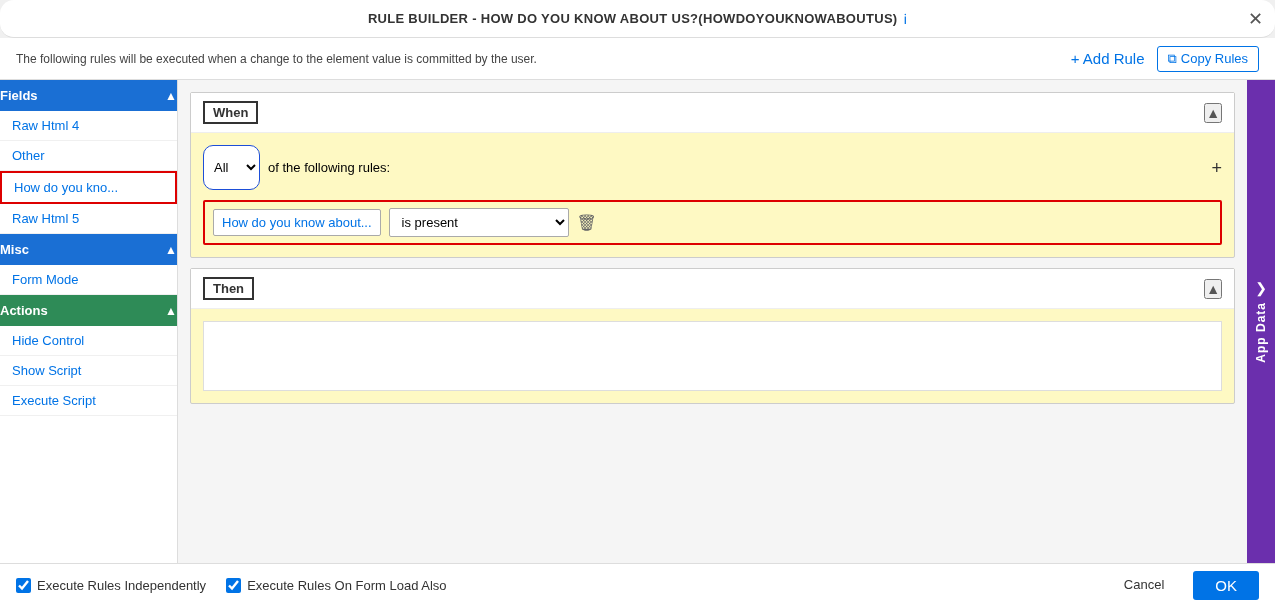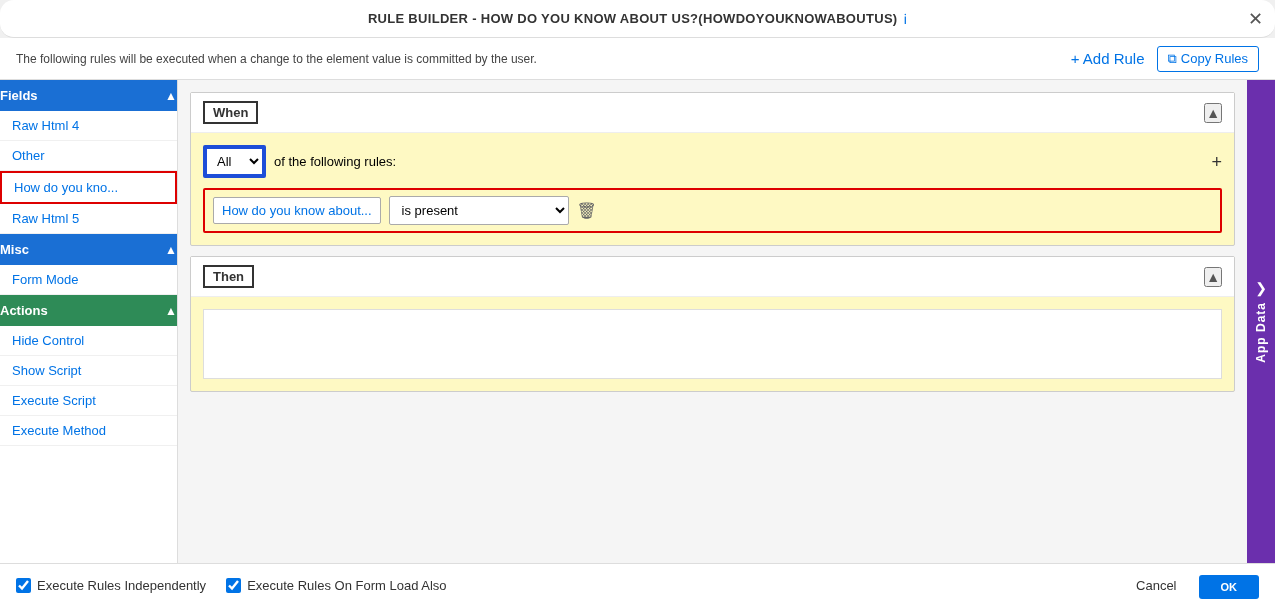--- a/index.html
+++ b/index.html
@@ -151,26 +151,26 @@
     .section-collapse { color: #555; cursor: pointer; font-size: 14px; }
 
     .when-body { padding: 12px; }
     .all-rules-row {
       display: flex;
       align-items: center;
       gap: 8px;
       margin-bottom: 10px;
     }
     .all-select {
-      border: 4px solid #1d4ed8;
-      padding: 4px 6px;
-      font-size: 13px;
-      background: #fff;
-      cursor: pointer;
-      border-radius: 2px;
+      border: 1px solid #1d4ed8;
+      padding: 13px 6px;
+      font-size: 13px;
+      background: #fff;
+      cursor: pointer;
+      border-radius: 10px;
     }
     .add-condition-btn {
       background: none;
       border: none;
       color: #333;
       font-size: 18px;
       cursor: pointer;
       margin-left: auto;
       line-height: 1;
     }
@@ -249,42 +249,42 @@
     .footer {
       background: #fff;
       border-top: 1px solid #ddd;
       height: 44px;
       display: flex;
       align-items: center;
       padding: 0 16px;
       justify-content: space-between;
     }
     .footer-left { display: flex; align-items: center; gap: 20px; }
-    .footer-right { display: flex; align-items: flex-end; gap: 10px; }
+    .footer-right { display: flex; align-items: flex-start; gap: 17px; }
     .checkbox-label { display: flex; align-items: center; gap: 6px; color: #333; font-size: 12px; cursor: pointer; }
     .checkbox-label input[type="checkbox"] {
       width: 15px; height: 15px; accent-color: #0073e6;
     }
     .cancel-btn {
       background: none;
       border: none;
       color: #333;
       cursor: pointer;
       font-size: 13px;
       padding: 6px 12px;
     }
     .ok-btn {
       background: #0073e6;
       border: none;
       color: #fff;
       cursor: pointer;
-      font-size: 11px;
+      font-size: 15px;
       padding: 6px 22px;
       border-radius: 3px;
-      font-weight: bold;
+      font-weight: normal;
     }
   </style>
 </head>
 <body>
 
 <div class="title-bar">
   <span class="title-text">RULE BUILDER - HOW DO YOU KNOW ABOUT US?(HOWDOYOUKNOWABOUTUS)</span>
   <span class="title-info-icon">ℹ</span>
   <button class="close-btn">✕</button>
 </div>
@@ -334,23 +334,20 @@
       <span class="chevron">▲</span>
     </div>
     <div class="sidebar-item">
       <span>Hide Control</span>
     </div>
     <div class="sidebar-item">
       <span>Show Script</span>
     </div>
     <div class="sidebar-item">
       <span>Execute Script</span>
-    </div>
-    <div class="sidebar-item">
-      <span>Execute Method</span>
     </div>
   </div>
 
   <div class="content-area">
 
     <div class="section-block">
       <div class="section-header">
         <span class="section-title">When</span>
         <button class="section-collapse">▲</button>
       </div>

